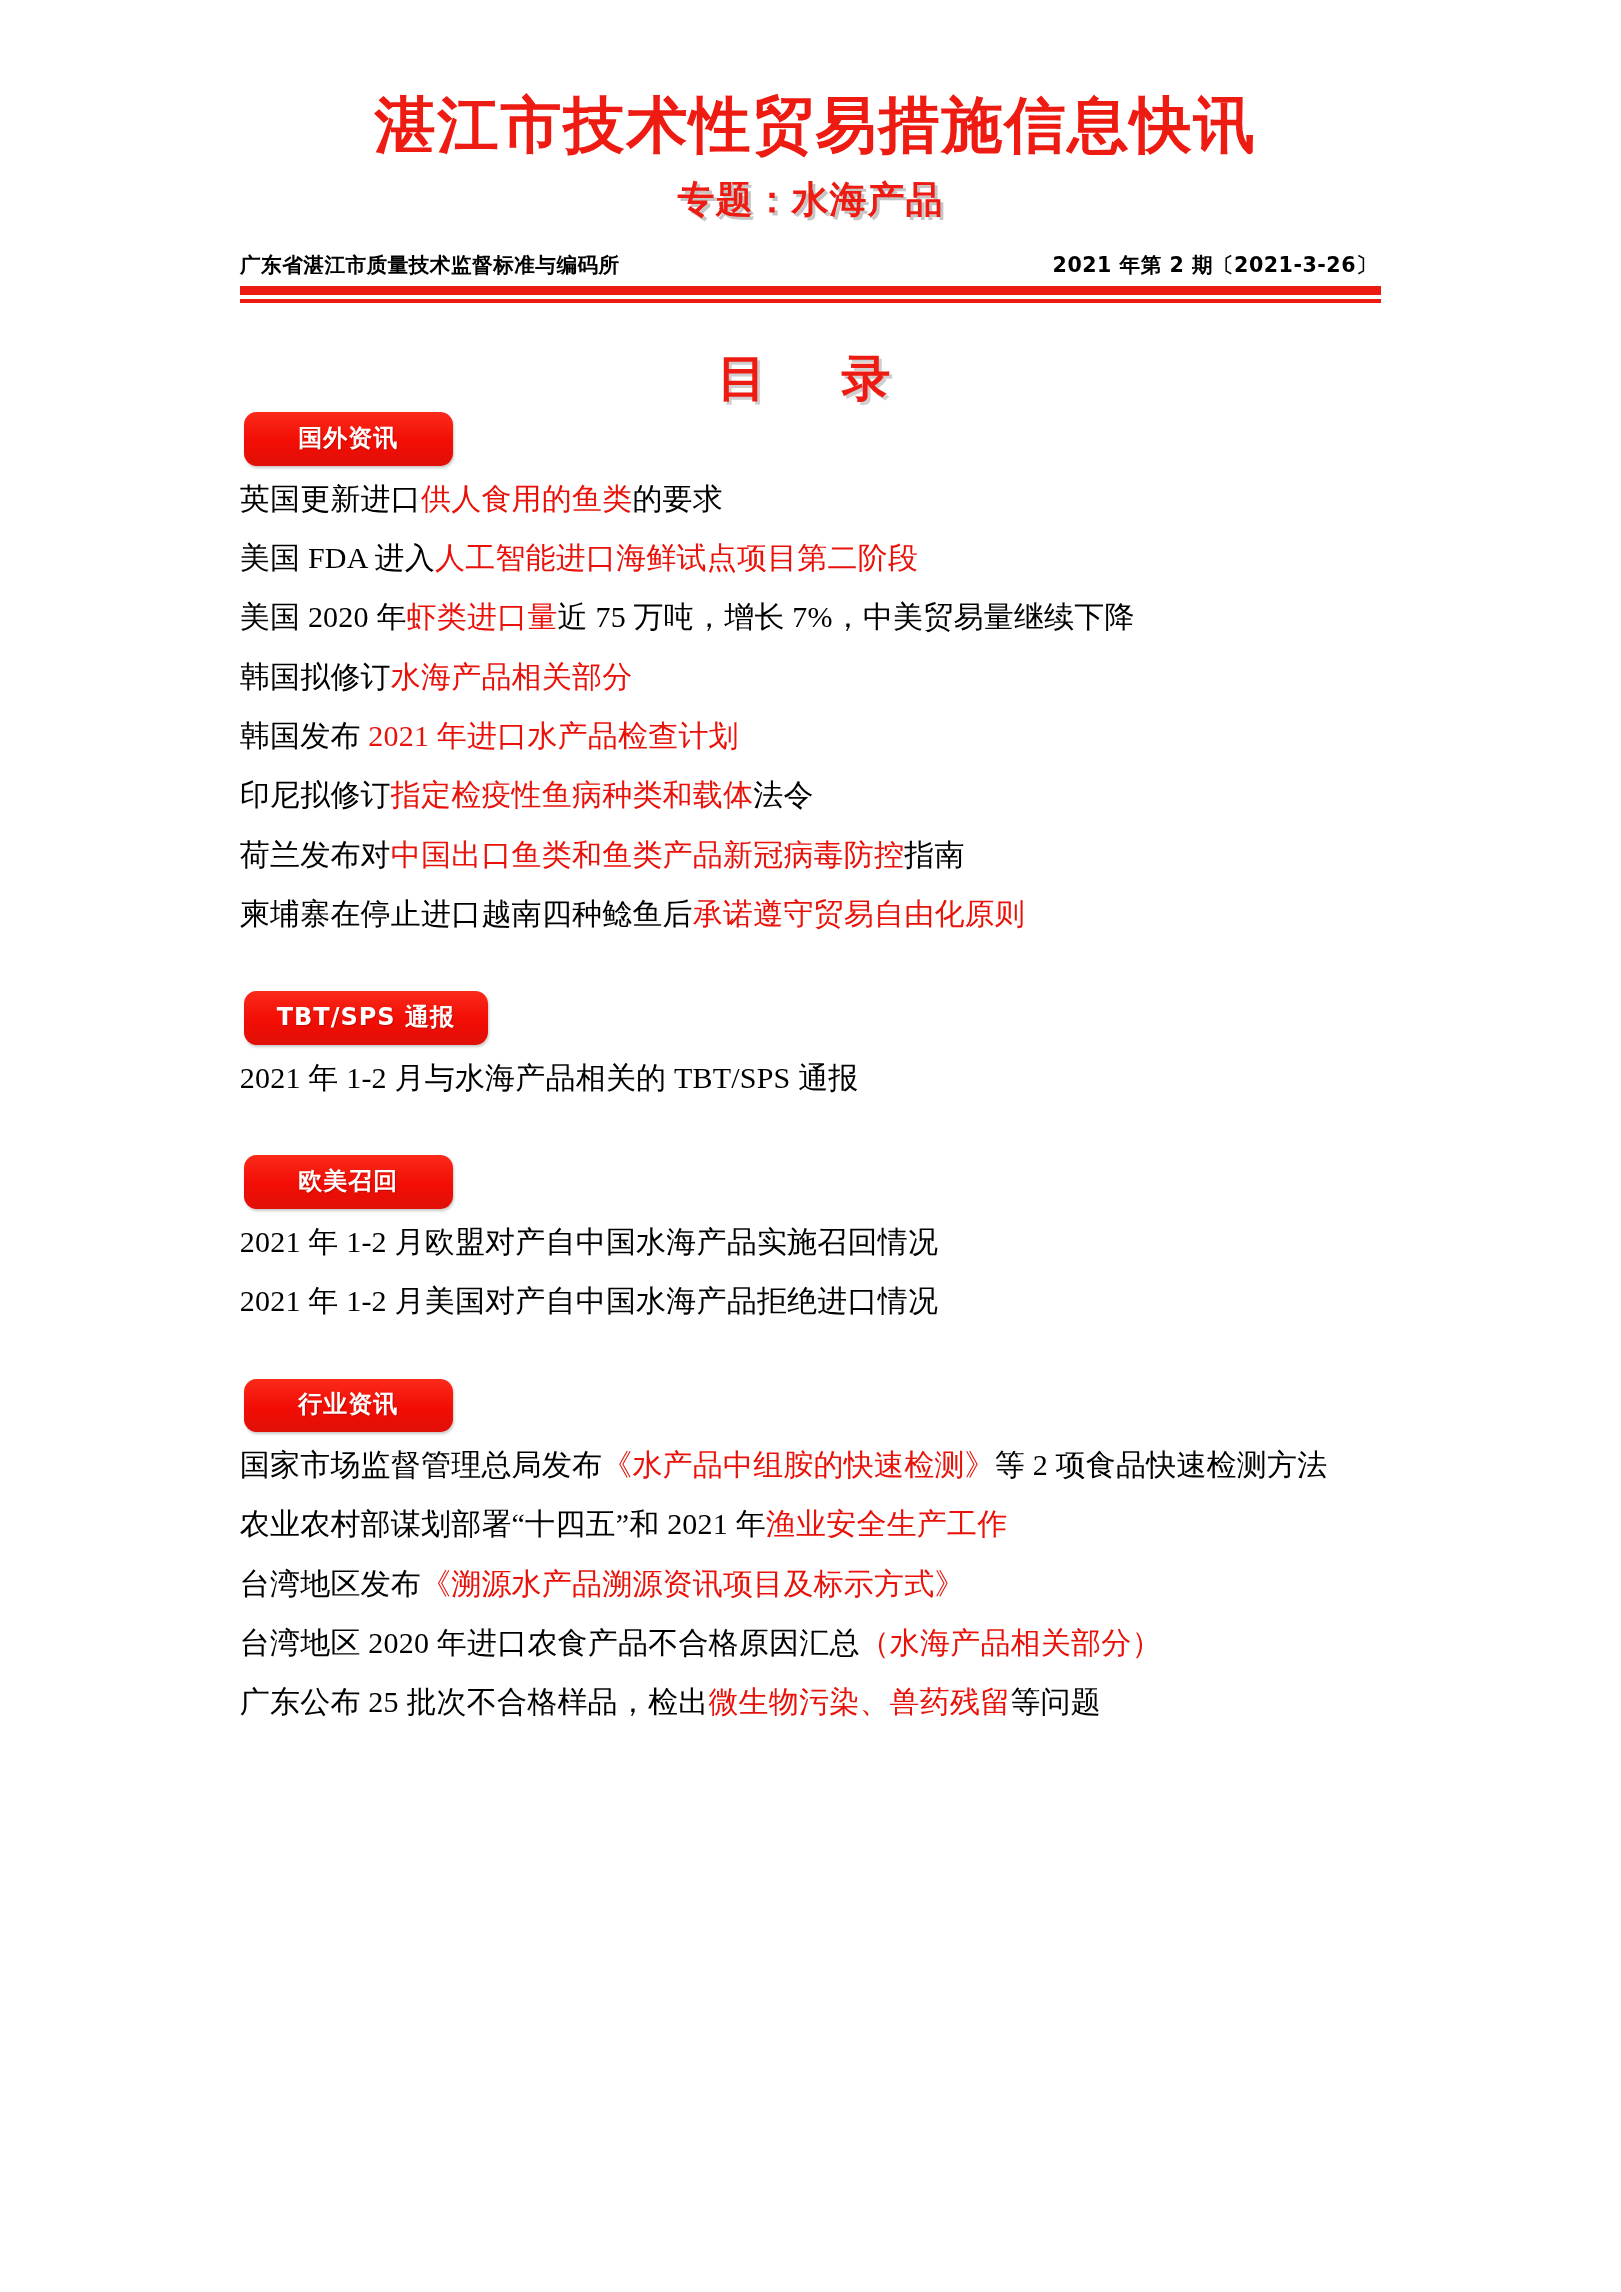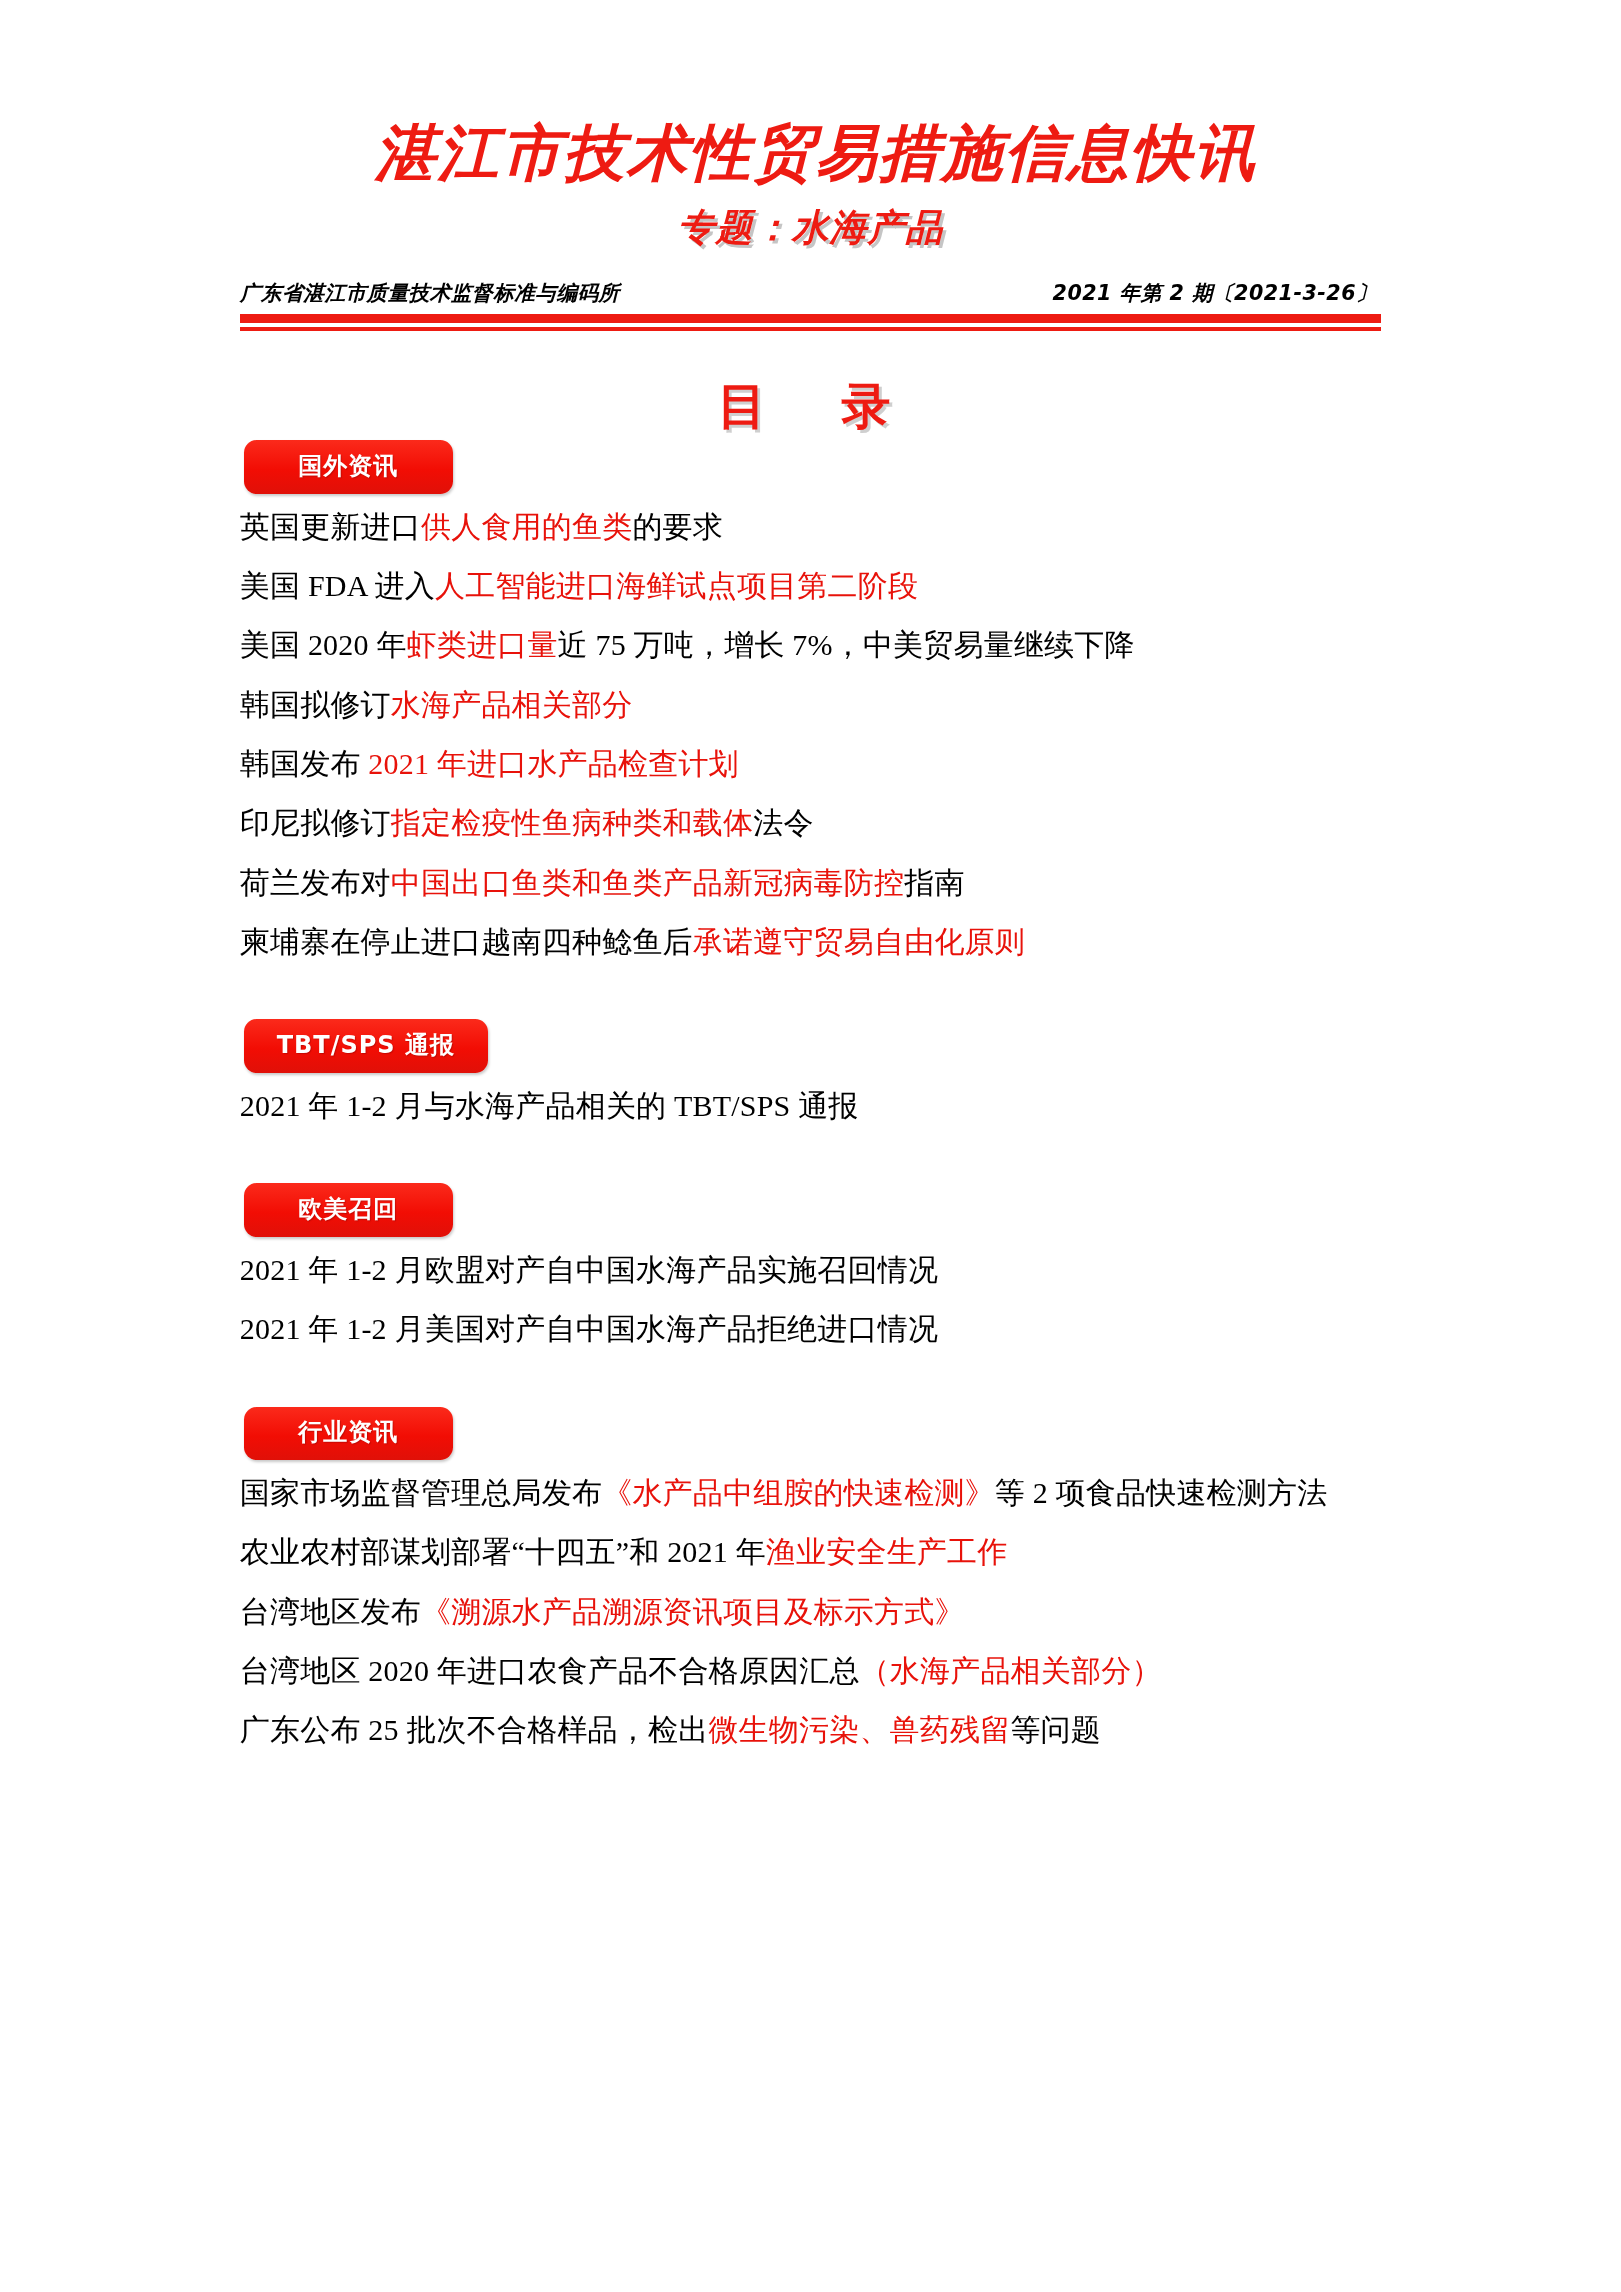--- a/index.html
+++ b/index.html
@@ -20,22 +20,21 @@
     position: relative;
     width: 1621px;
     height: 2293px;
     box-sizing: border-box;
     padding: 0;
     background: #ffffff;
   }
 
   
   .masthead {
-    padding-top: 120px;
-    font-style: italic;
+    padding-top: 92px;
   }
 
   .main-title {
     text-align: center;
     color: #ee1b12;
     font-family: "DejaVu Sans", "Liberation Sans", sans-serif;
     font-weight: bold;
     font-size: 61px;
     letter-spacing: 2px;
     line-height: 1.08;

